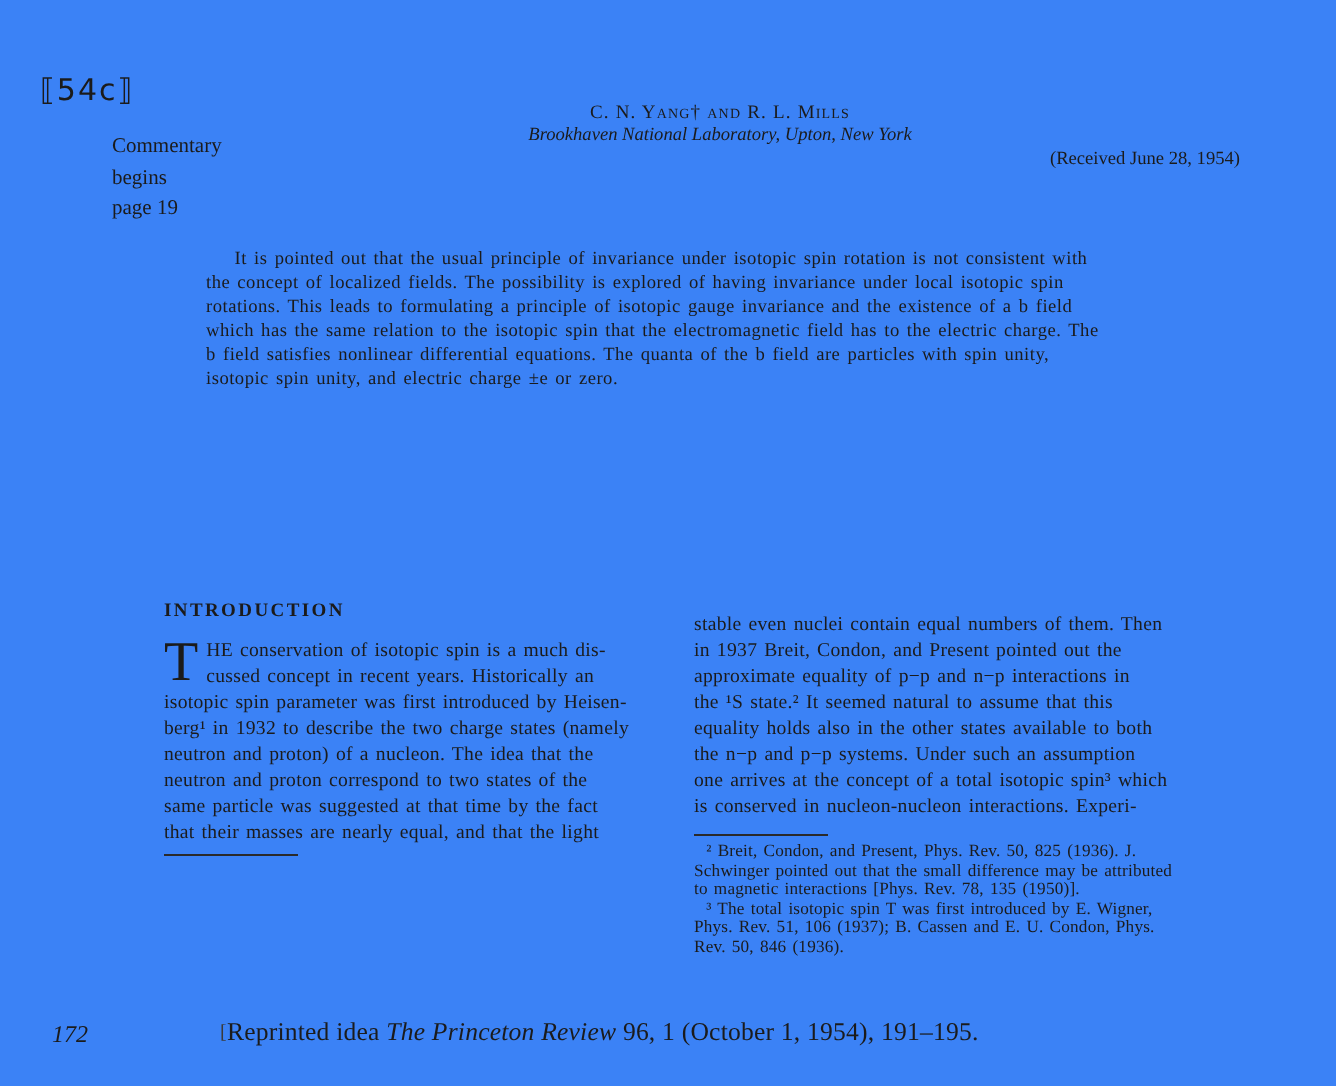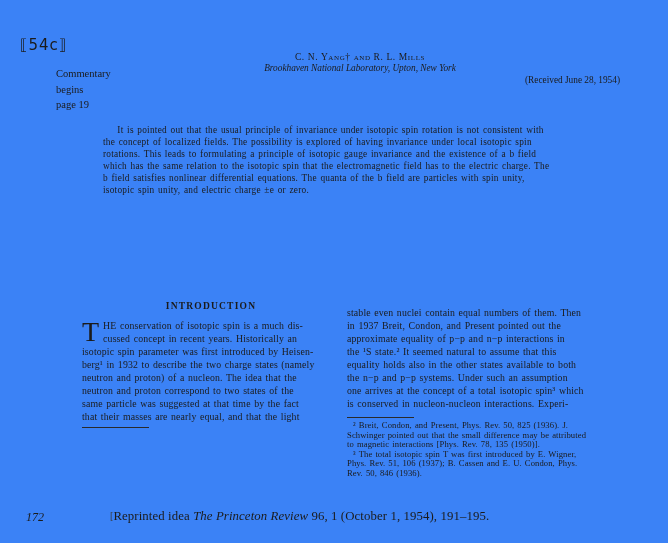--- a/index.html
+++ b/index.html
@@ -39,21 +39,21 @@
   .abstract {
     position: absolute; left: 103px; top: 125px; width: 502px;
     font-size: 9.3px; line-height: 11.9px;
     letter-spacing: 0.25px; word-spacing: 1px;
   }
 
   
   .col-left  { position: absolute; left: 82px;  top: 301px; width: 258px; }
   .col-right { position: absolute; left: 347px; top: 306px; width: 266px; }
   .section-heading {
-    text-align: center; font-size: 9.5px; font-weight: bold;
+    font-size: 9.5px; font-weight: bold;
     letter-spacing: 1.2px; margin-bottom: 8px;
   }
   .coltext {
     font-size: 9.8px; line-height: 13px;
     letter-spacing: 0.15px; word-spacing: 0.9px;
   }
   .dropcap {
     float: left;
     font-size: 28px; line-height: 23px; height: 24px;
     margin: 1px 4px 0 0;

